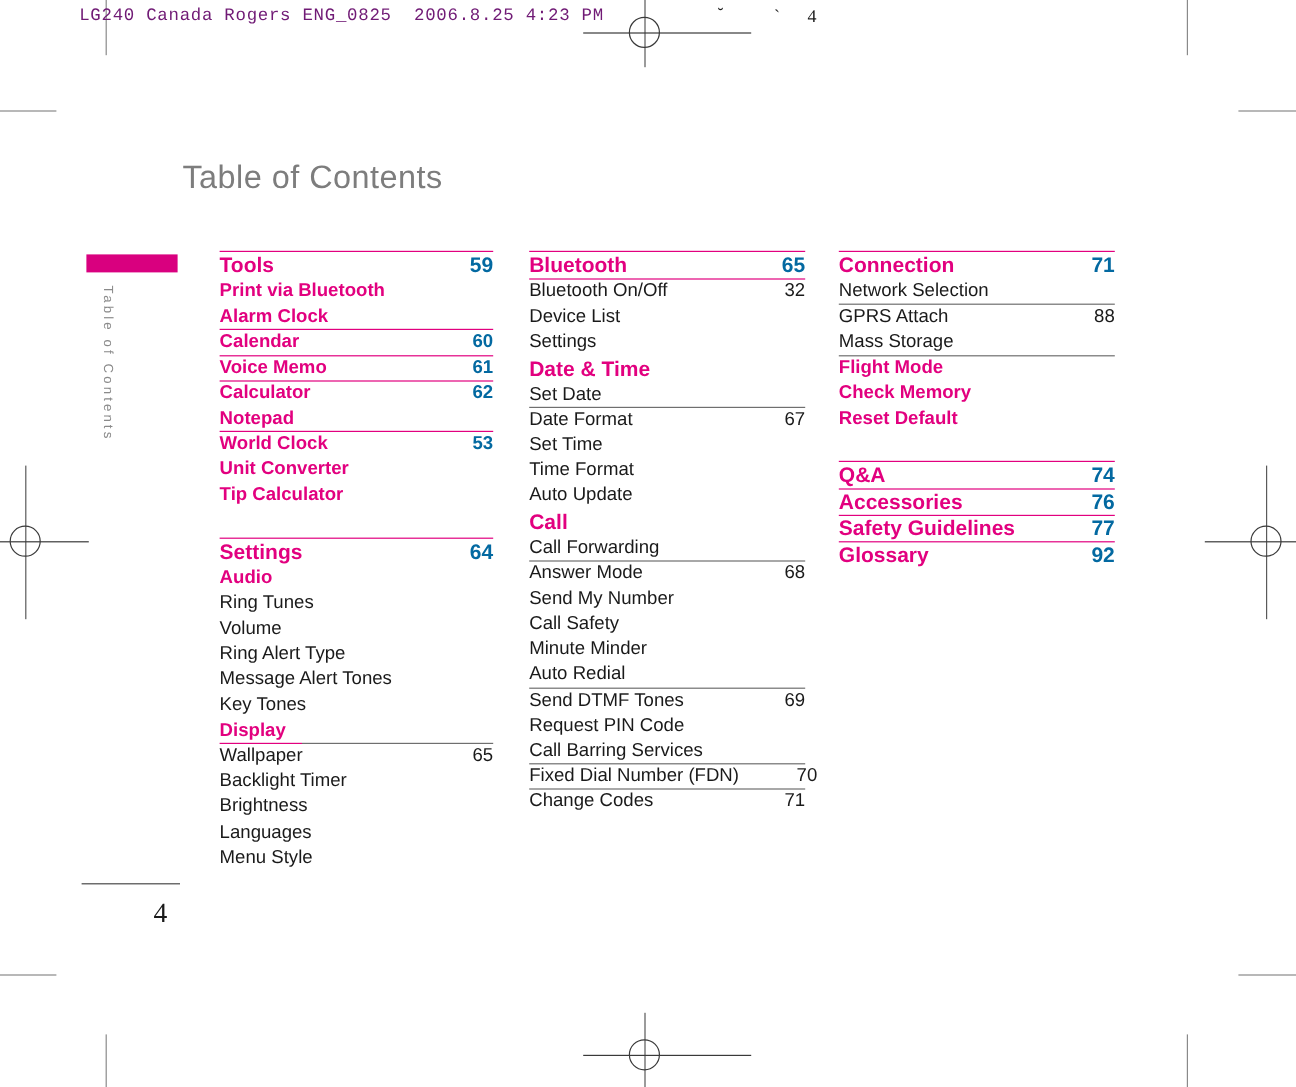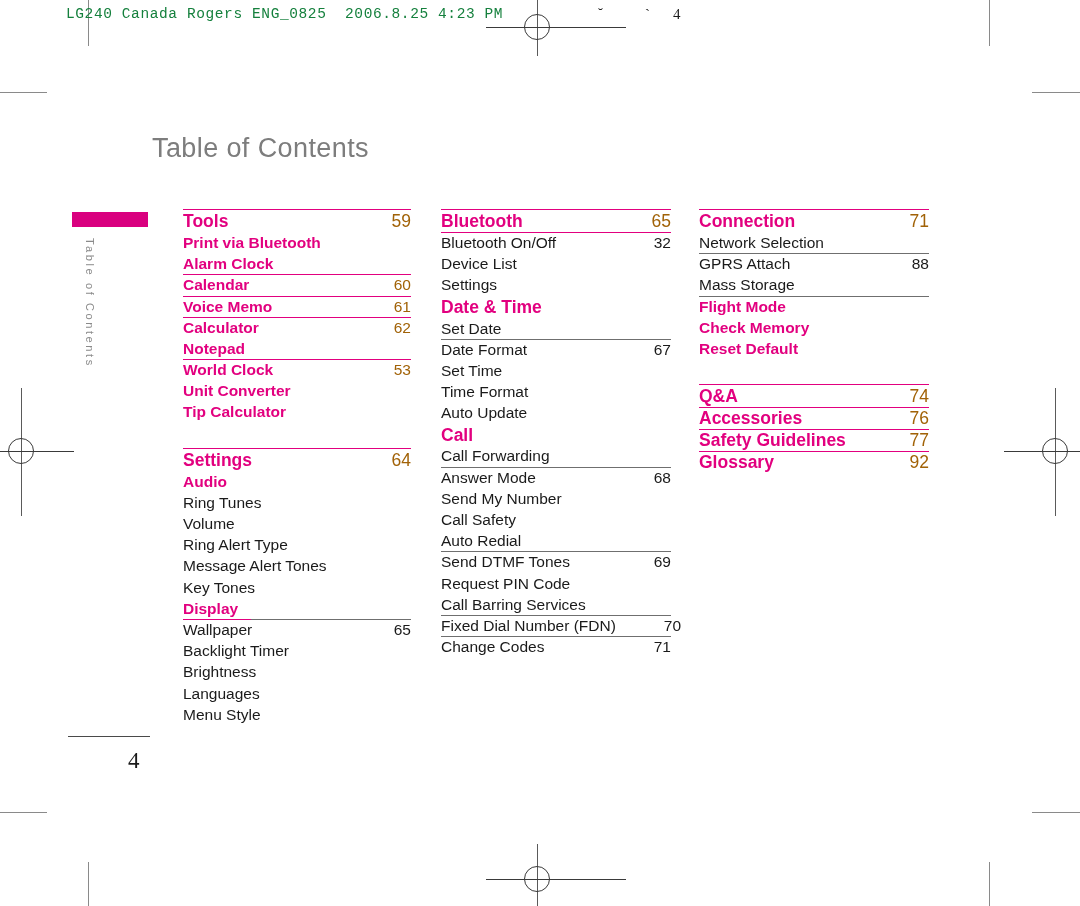--- a/index.html
+++ b/index.html
@@ -47,21 +47,21 @@
   }
 
   
   .print-header {
     position: absolute;
     left: 66px;
     top: 6px;
     font-family: "Liberation Mono", monospace;
     font-size: 14.5px;
     letter-spacing: 0.6px;
-    color: #15803d;
+    color: #701a75;
     white-space: pre;
   }
   .header-tick {
     position: absolute;
     color: #1c1c1c;
     font-family: "Liberation Serif", serif;
     font-size: 15px;
   }
 
   
@@ -125,33 +125,33 @@
     top: 0;
   }
   .col-1 { left: 183px; width: 228px; }
   .col-2 { left: 441px; width: 230px; }
   .col-3 { left: 699px; width: 230px; }
 
   .entry {
     position: relative;
     display: flex;
     justify-content: space-between;
-    align-items: flex-end;
+    align-items: flex-start;
     font-size: 15.5px;
     line-height: 21.2px;
     height: 21.2px;
     color: #1a1a1a;
     white-space: nowrap;
     gap: 48px;
   }
   .entry .label { }
   .entry .pg { font-variant-numeric: lining-nums; }
 
   .entry.pink { color: #e2007f; font-weight: bold; }
-  .entry.pink .pg { color: #a16207; font-weight: normal; margin-top: 24px; }
+  .entry.pink .pg { color: #0369a1; font-weight: bold; }
 
   .entry.head {
     font-size: 17.5px;
     line-height: 22px;
     height: 22px;
   }
   .entry.head.pink { color: #e2007f; }
 
   
   .entry.rule-pink::after,
@@ -373,20 +373,24 @@
         <span class="pg">68</span>
       </div>
       <div class="entry">
         <span class="label">Send My Number</span>
         <span class="pg"></span>
       </div>
       <div class="entry">
         <span class="label">Call Safety</span>
         <span class="pg"></span>
       </div>
+      <div class="entry">
+        <span class="label">Minute Minder</span>
+        <span class="pg"></span>
+      </div>
       <div class="entry rule-gray">
         <span class="label">Auto Redial</span>
         <span class="pg"></span>
       </div>
       <div class="entry">
         <span class="label">Send DTMF Tones</span>
         <span class="pg">69</span>
       </div>
       <div class="entry">
         <span class="label">Request PIN Code</span>

